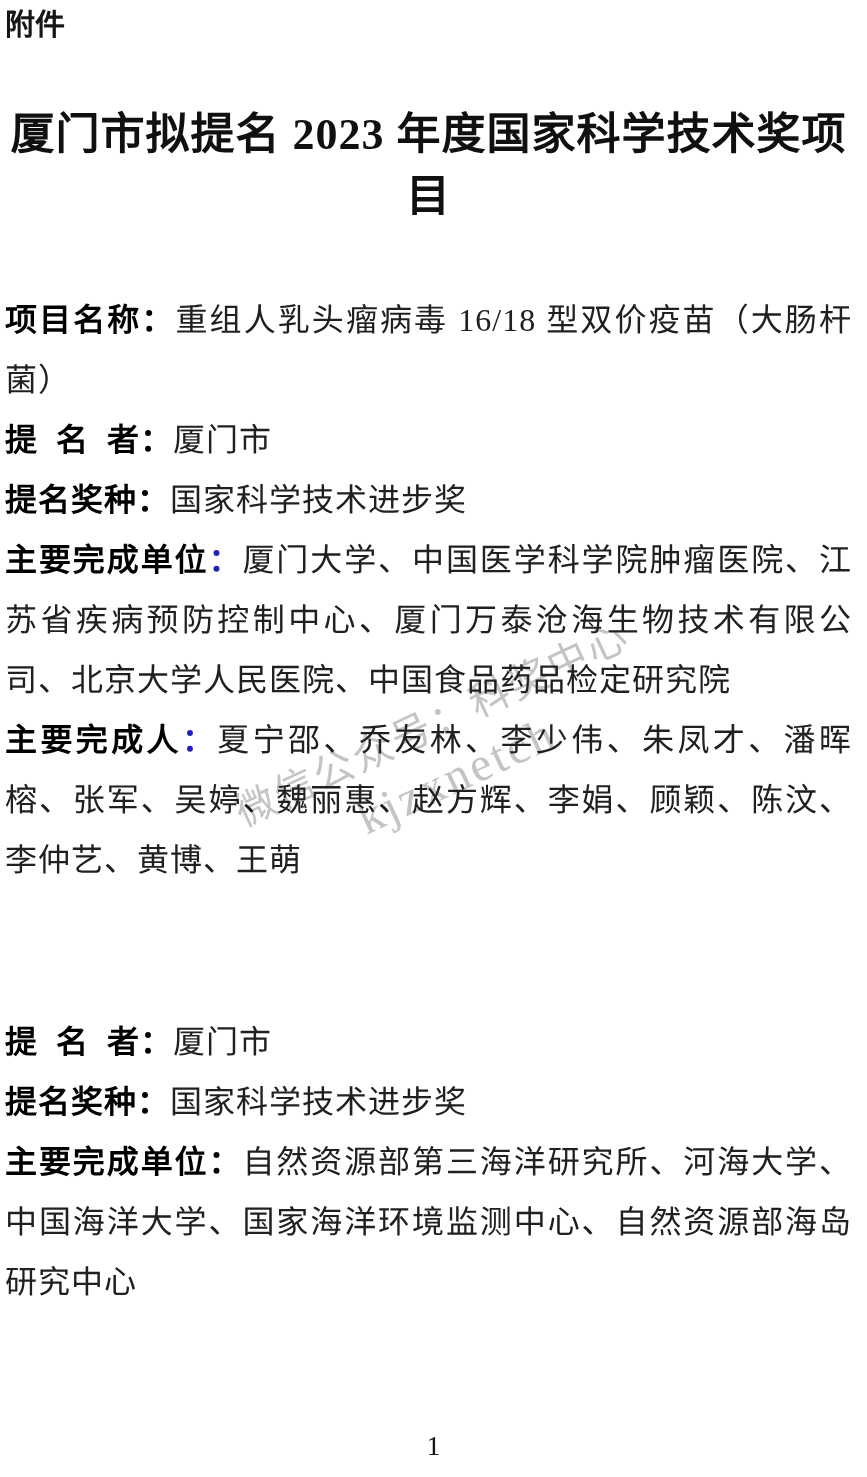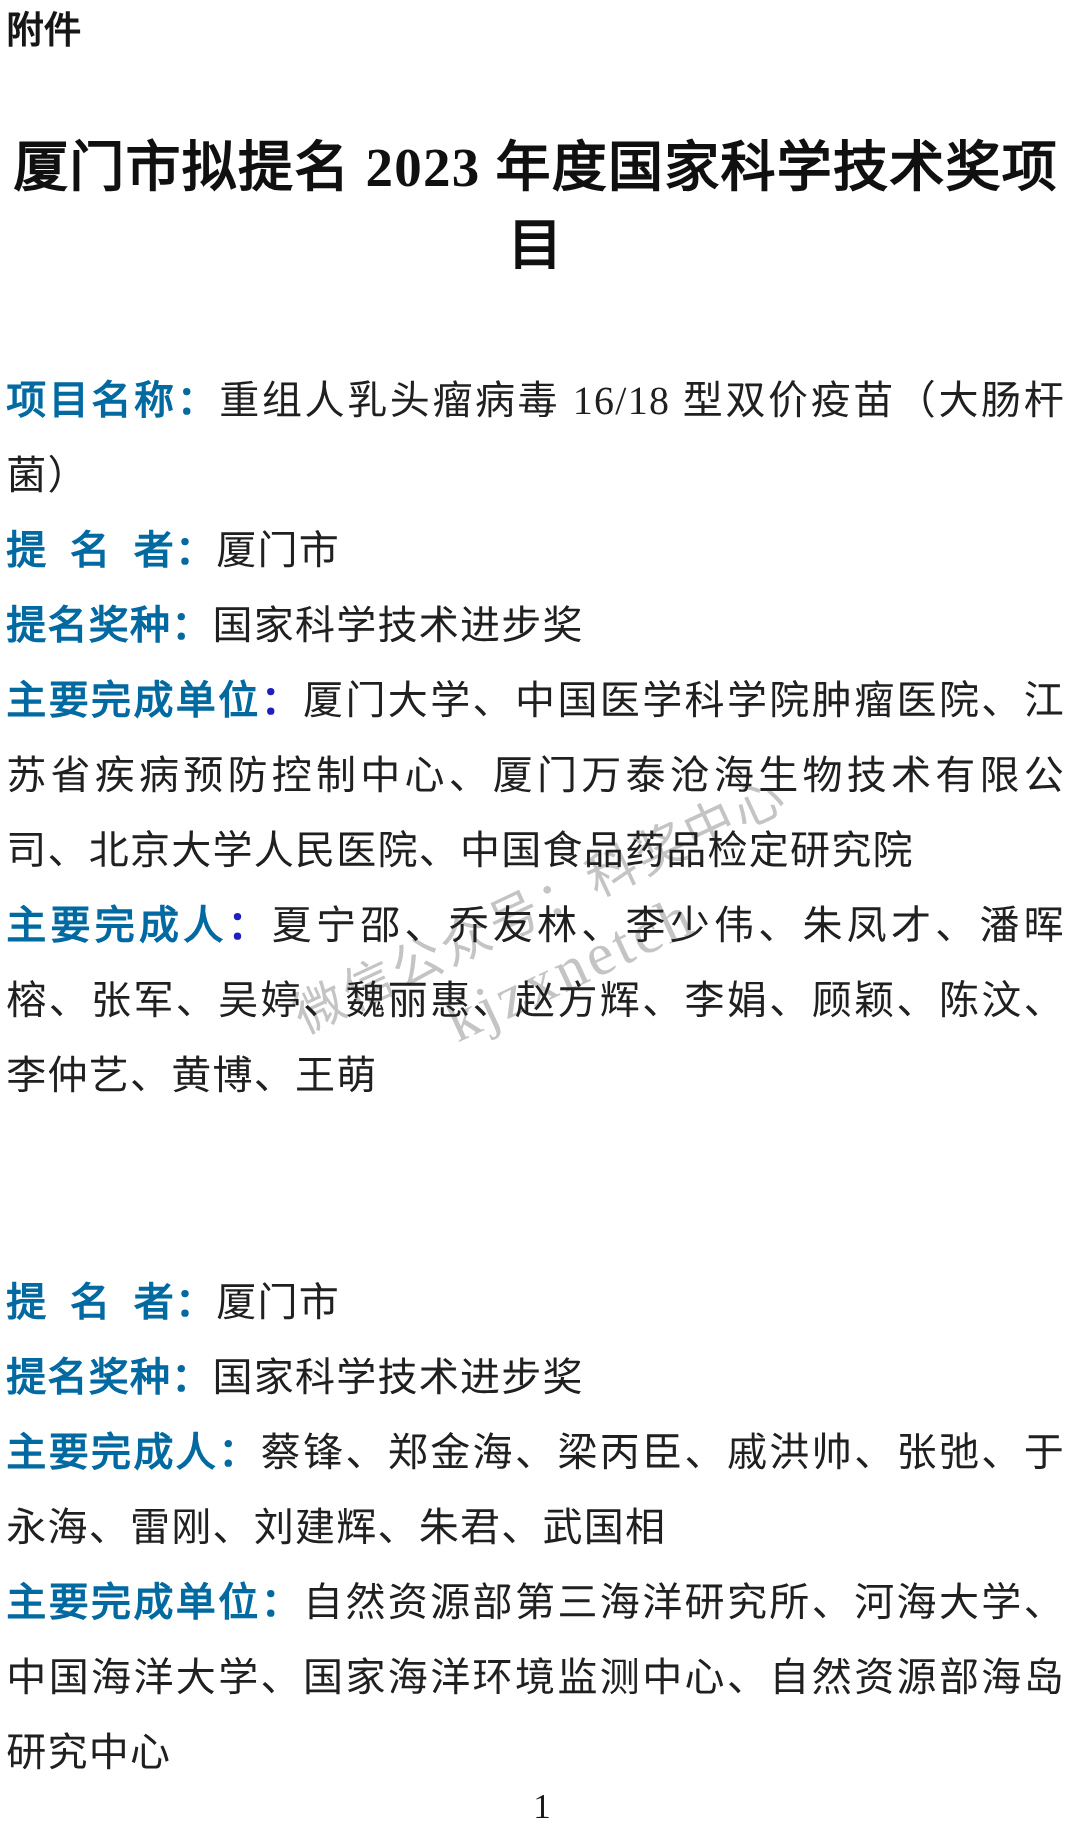--- a/index.html
+++ b/index.html
@@ -49,21 +49,21 @@
     z-index: 1;
   }
   .section-1 { margin-top: 62px; }
   .section-2 { margin-top: 122px; }
   .field {
     margin: 0;
     text-align: justify;
   }
   .label, .colon {
     font-weight: bold;
-    color: #0369a1;
+    color: #000000;
   }
   .label { white-space: pre-wrap; }
   .colon.blue { color: var(--accent-blue); }
   .value { color: #202020; }
   .watermark {
     position: absolute;
     left: 220px;
     top: 695px;
     width: 450px;
     transform: rotate(-25deg);
@@ -107,21 +107,20 @@
     <p class="field"><span class="label">项目名称</span><span class="colon">：</span><span class="value">重组人乳头瘤病毒 16/18 型双价疫苗（大肠杆菌）</span></p>
     <p class="field"><span class="label">提  名  者</span><span class="colon">：</span><span class="value">厦门市</span></p>
     <p class="field"><span class="label">提名奖种</span><span class="colon">：</span><span class="value">国家科学技术进步奖</span></p>
     <p class="field"><span class="label">主要完成单位</span><span class="colon blue">：</span><span class="value">厦门大学、中国医学科学院肿瘤医院、江苏省疾病预防控制中心、厦门万泰沧海生物技术有限公司、北京大学人民医院、中国食品药品检定研究院</span></p>
     <p class="field"><span class="label">主要完成人</span><span class="colon blue">：</span><span class="value">夏宁邵、乔友林、李少伟、朱凤才、潘晖榕、张军、吴婷、魏丽惠、赵方辉、李娟、顾颖、陈汶、李仲艺、黄博、王萌</span></p>
   </div>
 
   <div class="section section-2">
     <p class="field"><span class="label">提  名  者</span><span class="colon">：</span><span class="value">厦门市</span></p>
     <p class="field"><span class="label">提名奖种</span><span class="colon">：</span><span class="value">国家科学技术进步奖</span></p>
-    <p class="field"><span class="label">主要完成人</span><span class="colon">：</span><span class="value">蔡锋、郑金海、梁丙臣、戚洪帅、张弛、于永海、雷刚、刘建辉、朱君、武国相</span></p>
     <p class="field"><span class="label">主要完成单位</span><span class="colon">：</span><span class="value">自然资源部第三海洋研究所、河海大学、中国海洋大学、国家海洋环境监测中心、自然资源部海岛研究中心</span></p>
   </div>
 
   <div class="watermark">
     <div class="wm-cn">微信公众号：科奖中心</div>
     <div class="wm-en">kjzxnetch</div>
   </div>
 
   <div class="page-number">1</div>
 

